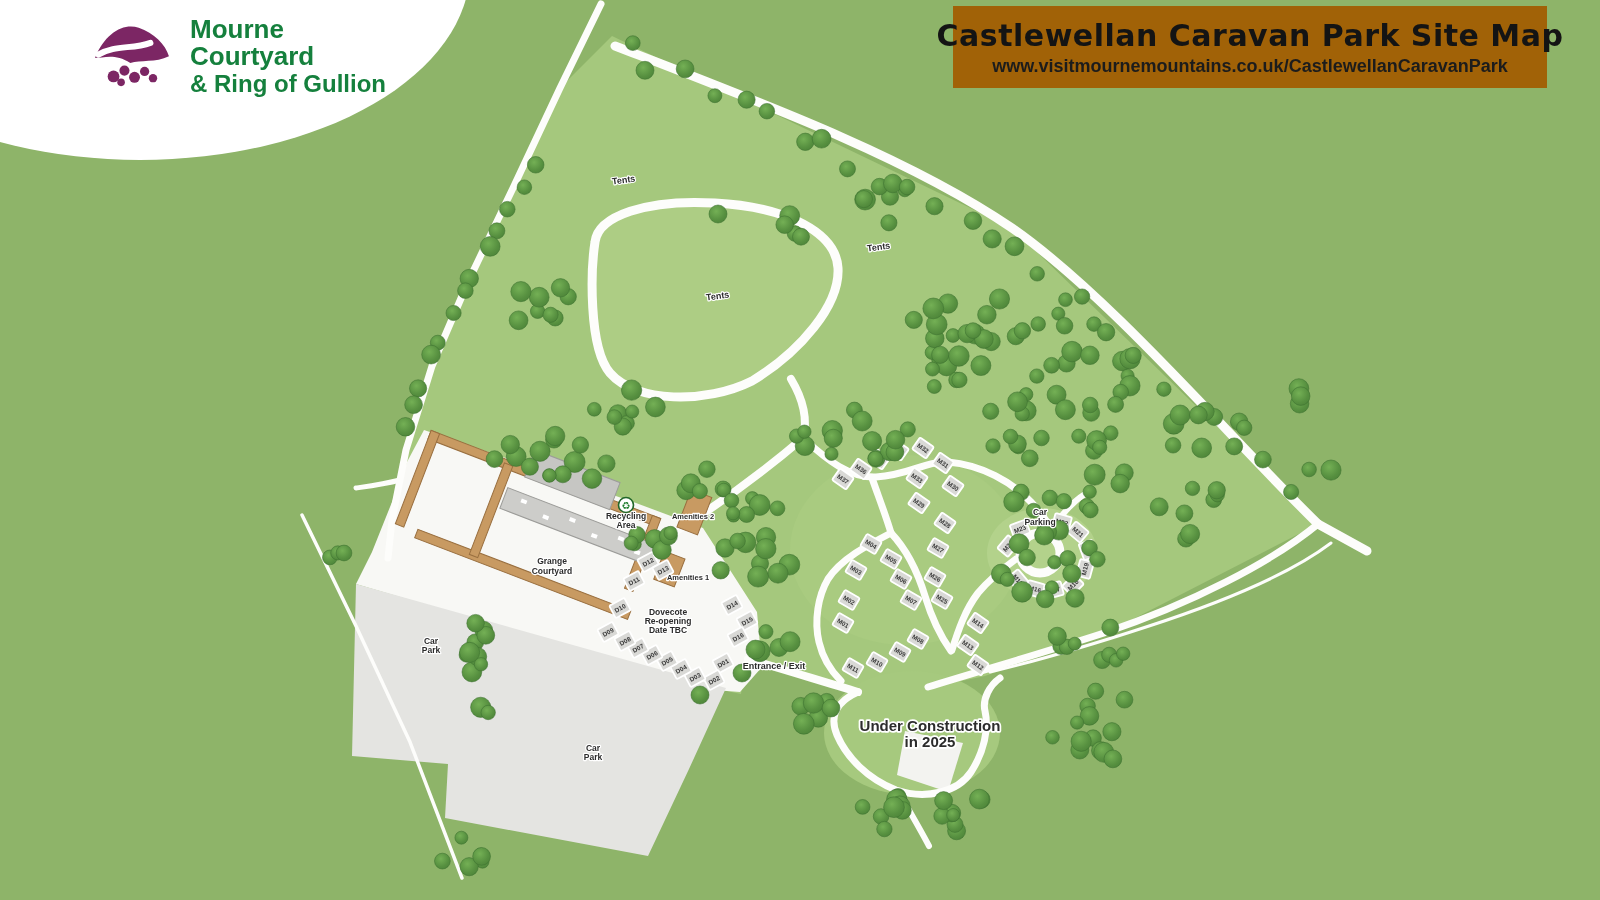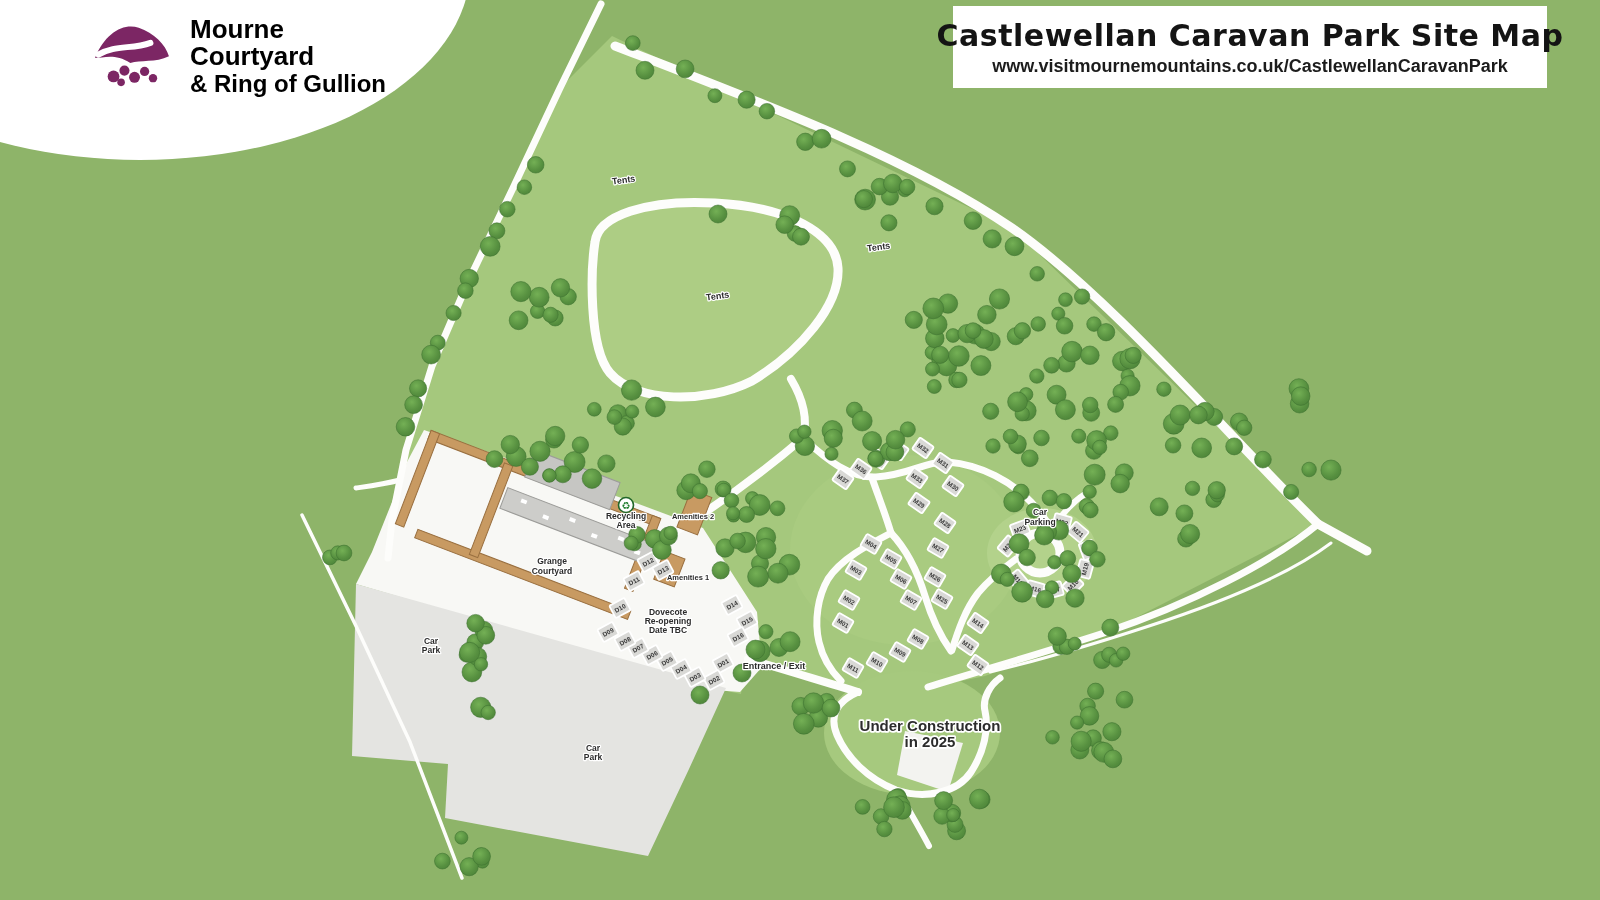--- a/index.html
+++ b/index.html
@@ -1,30 +1,30 @@
 <!DOCTYPE html>
 <html><head>
 <meta charset="utf-8">
 <style>
   html,body{margin:0;padding:0;background:#8eb469;}
   #stage{position:relative;width:1600px;height:900px;overflow:hidden;
          font-family:"Liberation Sans","DejaVu Sans",sans-serif;}
   #map-svg{position:absolute;left:0;top:0;}
   
   .banner{position:absolute;left:953px;top:6px;width:594px;height:82px;
-          background:#ffffff;display:flex;flex-direction:column;
+          background:#a16207;display:flex;flex-direction:column;
           justify-content:center;align-items:center;z-index:30;}
   .banner .title{font-size:30px;font-weight:800;color:#141414;letter-spacing:.5px;
           font-family:"DejaVu Sans","Liberation Sans",sans-serif;white-space:nowrap;}
   .banner .url{font-size:18px;font-weight:700;color:#1c1c1c;margin-top:3px;white-space:nowrap;}
   
   .logo-blob{position:absolute;left:-190px;top:-222px;width:660px;height:382px;
           background:#ffffff;border-radius:50%;z-index:25;}
   .logo-inner{position:absolute;left:278px;top:238px;display:flex;gap:14px;align-items:flex-start;}
-  .logo-text{line-height:1.04;color:#000000;}
+  .logo-text{line-height:1.04;color:#15803d;}
   .logo-text .l1,.logo-text .l2{font-size:26px;font-weight:800;}
   .logo-text .l3{font-size:24px;font-weight:700;margin-top:2px;}
 </style>
 </head>
 <body>
 
 <div id="stage">
 
   <svg id="map-svg" width="1600" height="900" viewBox="0 0 1600 900">
     <defs>

